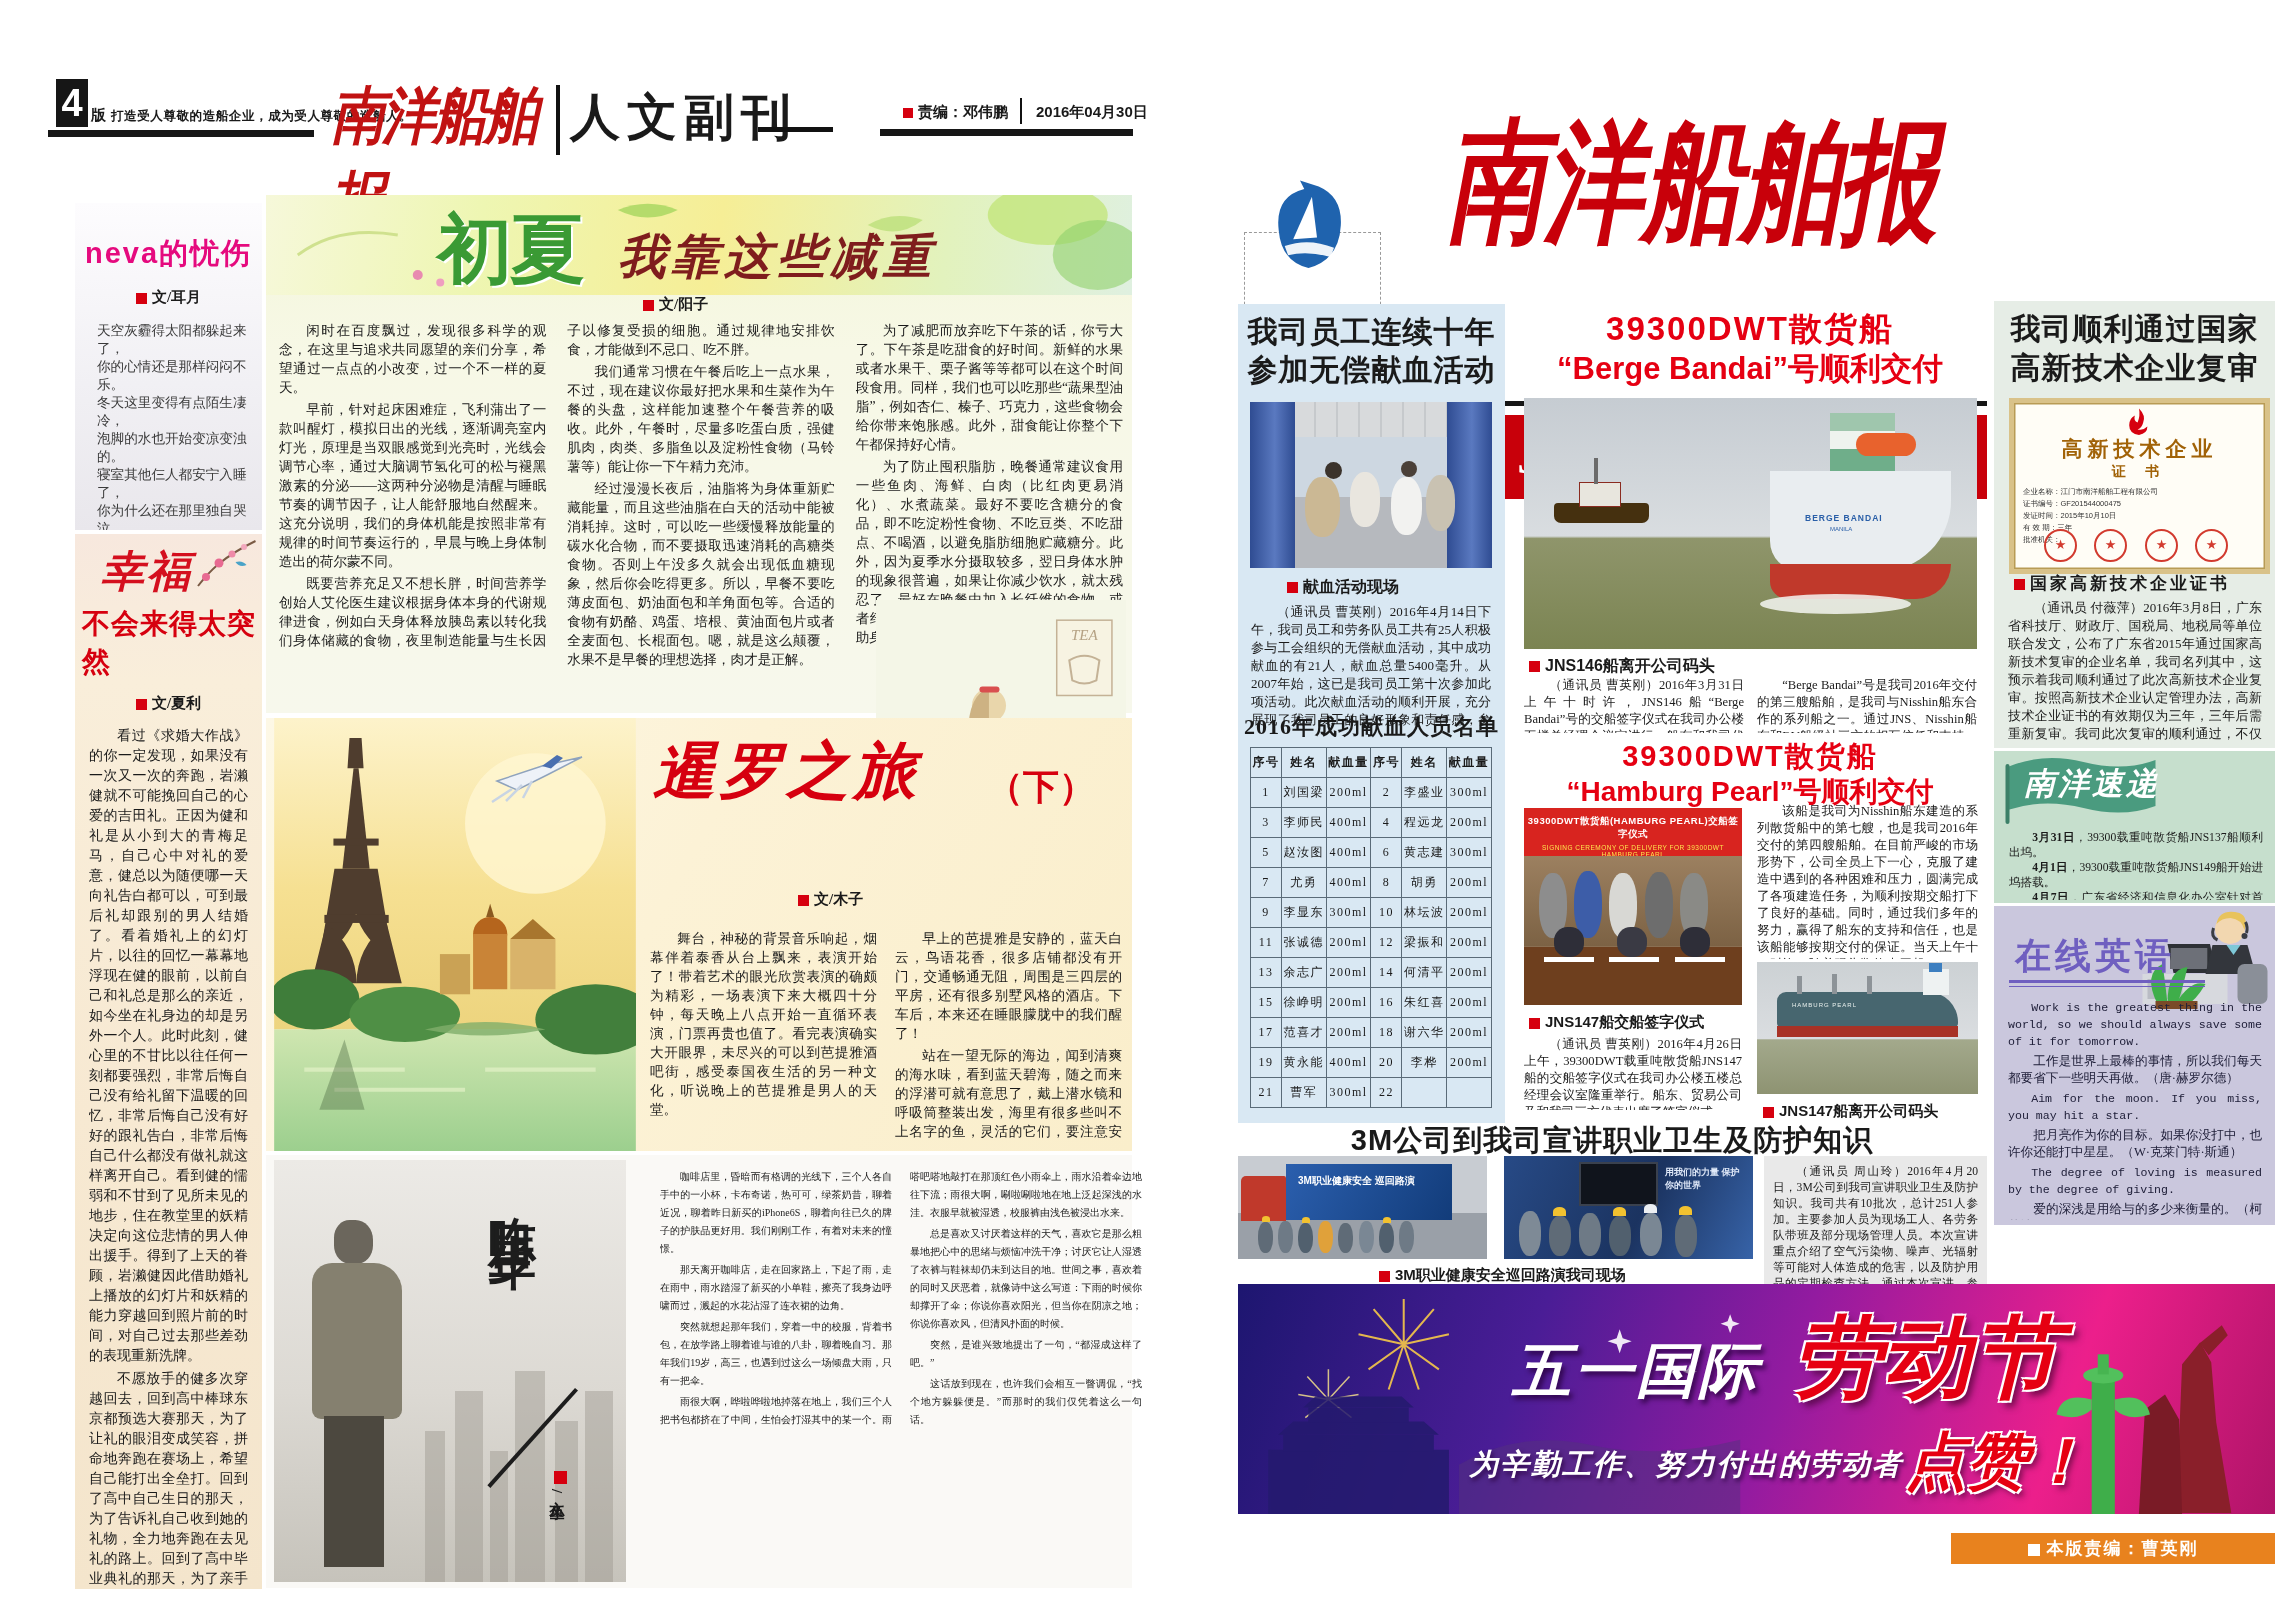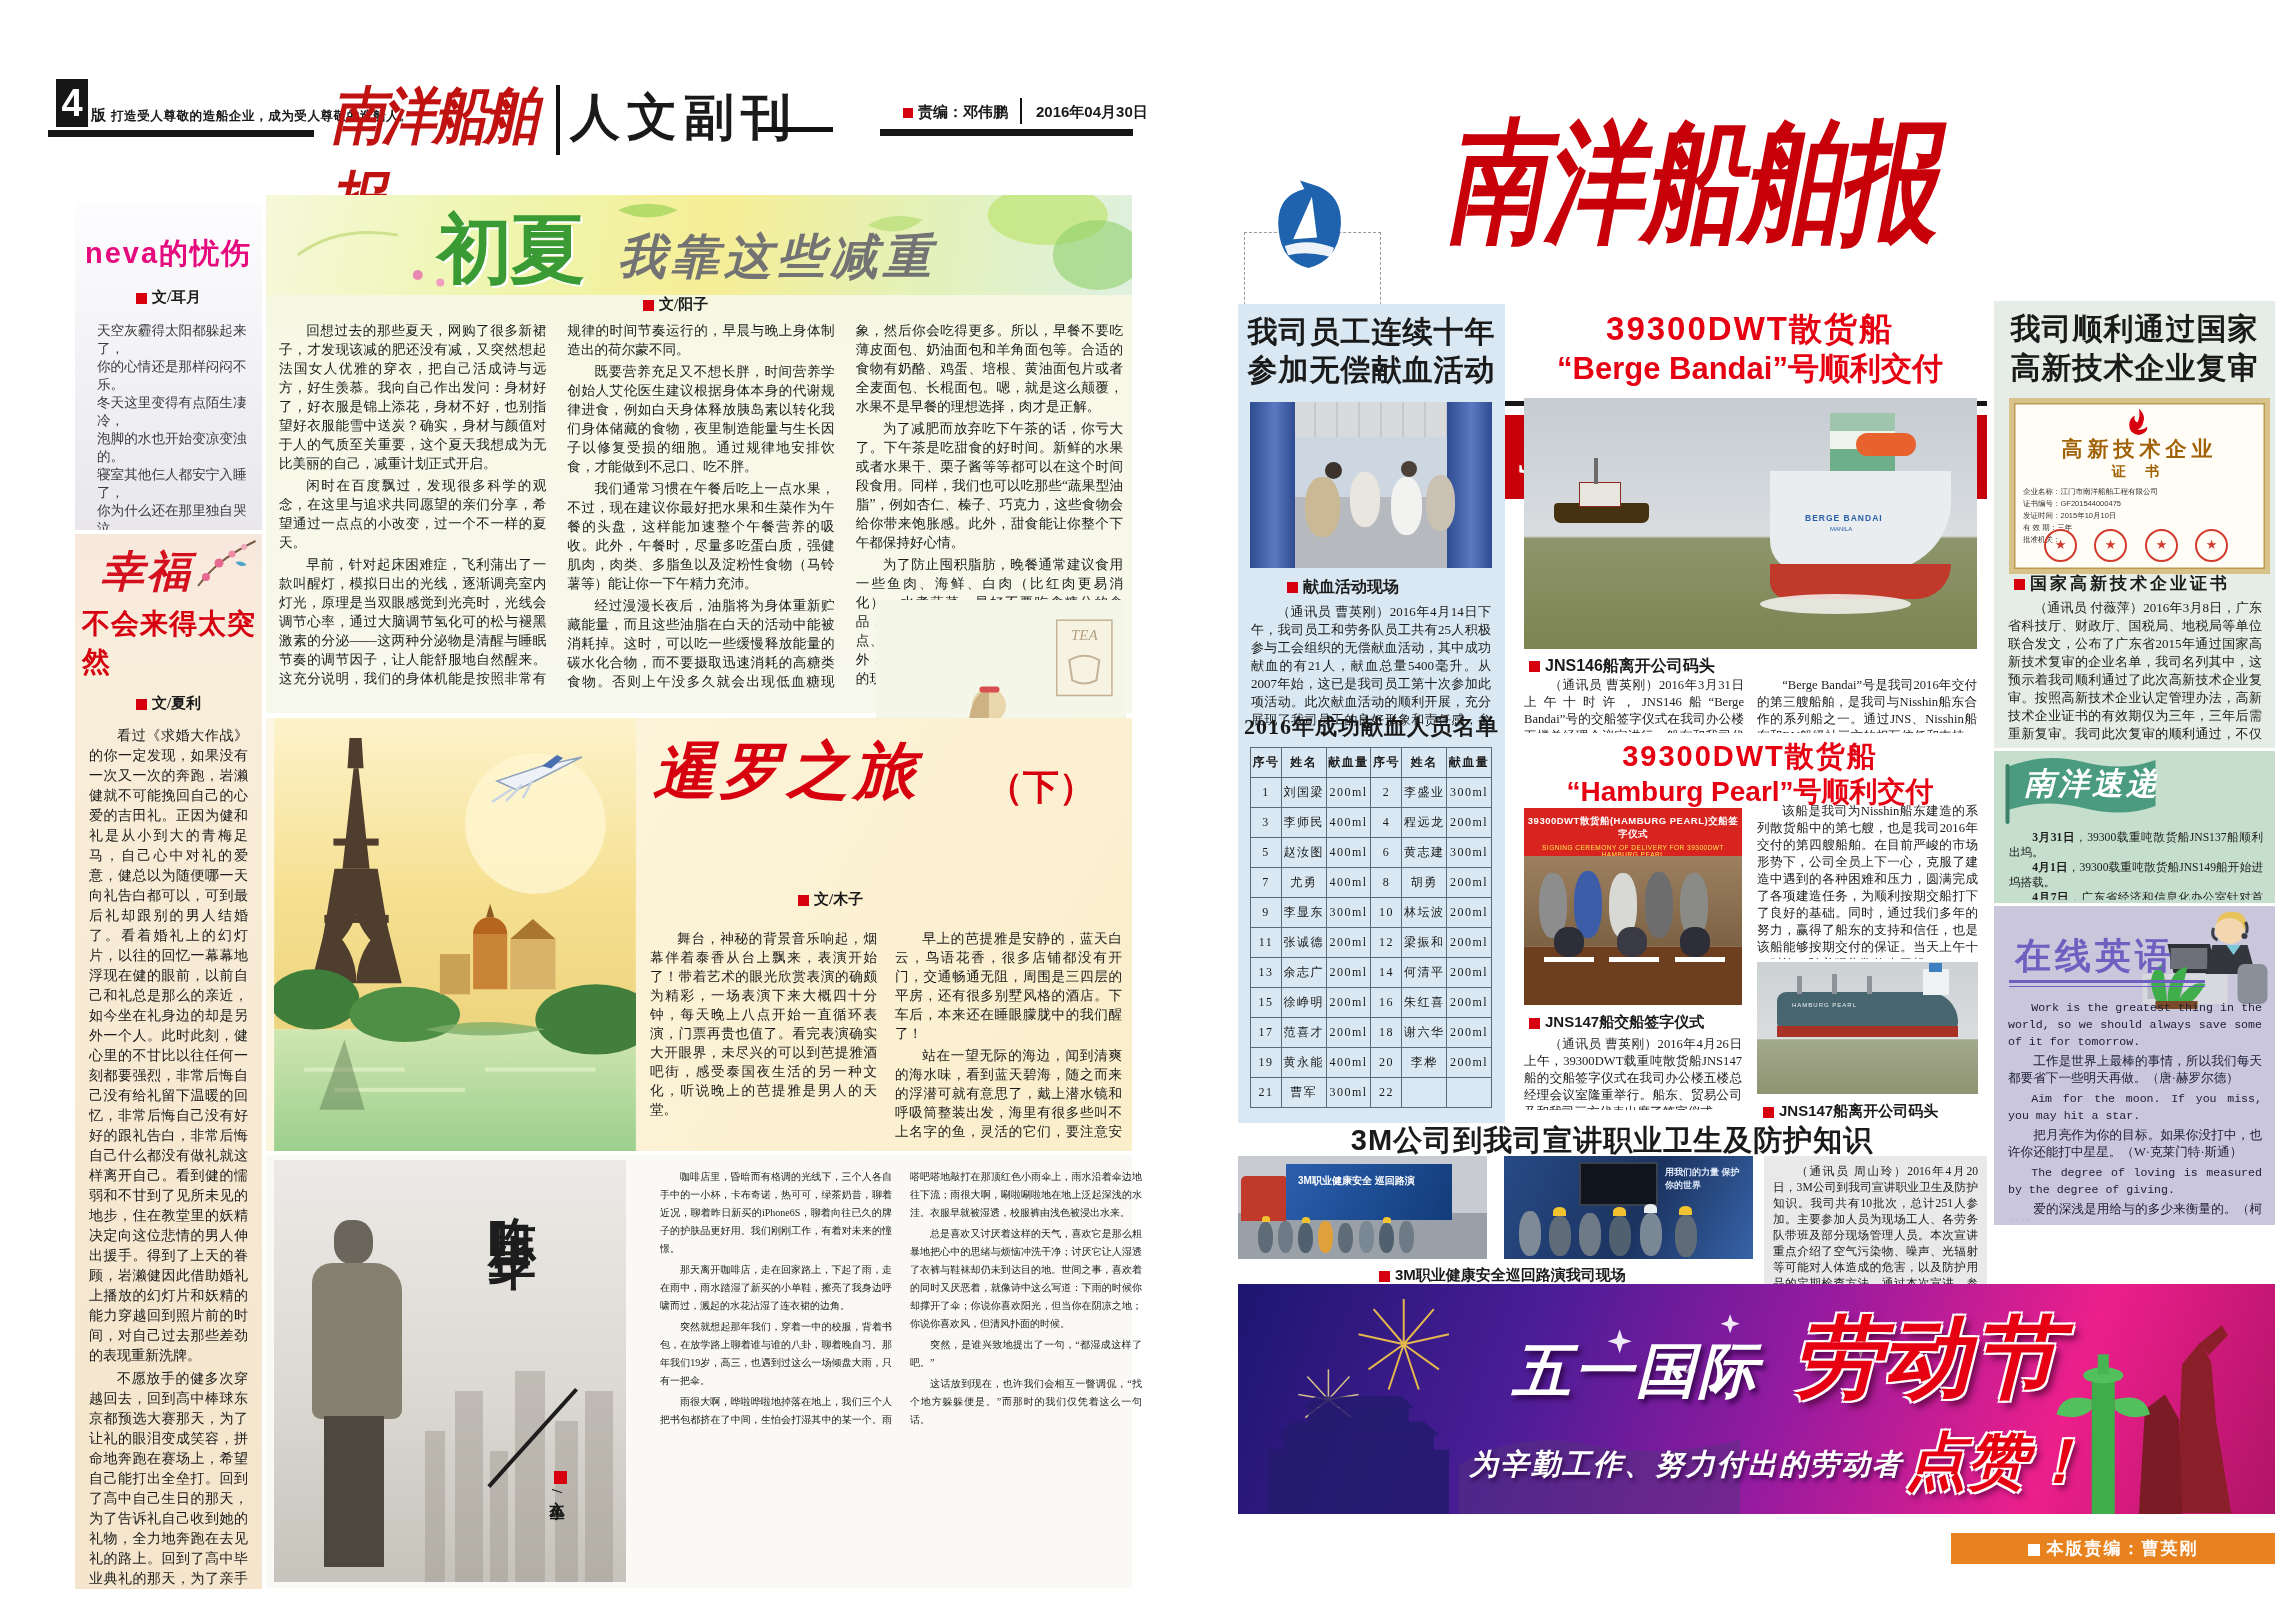--- a/index.html
+++ b/index.html
@@ -41,21 +41,21 @@
   #happy .t2{margin:4px 0 0 7px;font-size:28px;font-weight:bold;color:#d6000f;letter-spacing:1px;}
   #happy .byline{margin-top:13px;text-align:center;font-size:15px;font-weight:bold;}
   #happy .body{margin:13px 14px 0 14px;height:884px;font-size:14px;line-height:20px;}
   
   #summer-bg{left:266px;top:195px;width:866px;height:518px;
     background:linear-gradient(180deg,#f3f6d8 0%,#f7f8e6 30%,#f7f8ec 100%);}
   #summer-banner{left:266px;top:195px;width:866px;height:100px;
     background:linear-gradient(100deg,#f6f8da 0%,#eef6b2 25%,#f6ee96 52%,#e2f2bd 78%,#dff0e0 100%);}
   #summer-t1{left:437px;top:200px;font-size:75px;font-weight:bold;color:#3a9a34;
     text-shadow:2px 2px 0 #ffffff;letter-spacing:-2px;}
-  #summer-t2{left:618px;top:225px;font-size:48px;font-weight:bold;color:#737373;font-style:italic;letter-spacing:5px;}
+  #summer-t2{left:618px;top:225px;font-size:48px;font-weight:bold;color:#7f1d1d;font-style:italic;letter-spacing:5px;}
   #summer-byline{left:643px;top:295px;font-size:15px;font-weight:bold;}
   #summer-body{left:279px;top:321px;width:844px;height:385px;column-count:3;column-gap:21px;
     font-size:13.6px;line-height:19px;}
   #cafe{left:876px;top:600px;width:250px;height:324px;background:#f4f6e7;}
   
   #siam{left:266px;top:718px;width:866px;height:433px;
     background:linear-gradient(120deg,#fdf8e6 0%,#fcf2d6 45%,#faeecb 100%);}
   #siam-title{left:653px;top:729px;font-size:62px;font-weight:bold;color:#d6000f;
     font-style:italic;letter-spacing:5px;}
   #siam-suffix{left:987px;top:763px;font-size:36px;font-weight:bold;color:#d6000f;}
@@ -234,21 +234,20 @@
       <circle cx="300" cy="160" r="10" fill="#e88ab0"></circle>
         <circle cx="345" cy="175" r="8" fill="#ef9ec0"></circle>
       <path d="M60 120 q80 -60 200 -40" stroke="#cfe18e" stroke-width="6" fill="none"></path>
     </svg>
   </div>
   <div class="abs sans" id="summer-t1">初夏</div>
   <div class="abs" id="summer-t2">我靠这些减重</div>
   <div class="abs" id="summer-byline"><span class="sq"></span><b>文/阳子</b></div>
   <div class="abs jt clip" id="summer-body">
 
-  <p>回想过去的那些夏天，网购了很多新裙子，才发现该减的肥还没有减，又突然想起法国女人优雅的穿衣，把自己活成诗与远方，好生羡慕。我向自己作出发问：身材好了，好衣服是锦上添花，身材不好，也别指望好衣服能雪中送炭？确实，身材与颜值对于人的气质至关重要，这个夏天我想成为无比美丽的自己，减重计划正式开启。</p>
       <p>闲时在百度飘过，发现很多科学的观念，在这里与追求共同愿望的亲们分享，希望通过一点点的小改变，过一个不一样的夏天。</p>
       <p>早前，针对起床困难症，飞利蒲出了一款叫醒灯，模拟日出的光线，逐渐调亮室内灯光，原理是当双眼感觉到光亮时，光线会调节心率，通过大脑调节氢化可的松与褪黑激素的分泌——这两种分泌物是清醒与睡眠节奏的调节因子，让人能舒服地自然醒来。这充分说明，我们的身体机能是按照非常有规律的时间节奏运行的，早晨与晚上身体制造出的荷尔蒙不同。</p>
       <p>既要营养充足又不想长胖，时间营养学创始人艾伦医生建议根据身体本身的代谢规律进食，例如白天身体释放胰岛素以转化我们身体储藏的食物，夜里制造能量与生长因子以修复受损的细胞。通过规律地安排饮食，才能做到不忌口、吃不胖。</p>
       <p>我们通常习惯在午餐后吃上一点水果，不过，现在建议你最好把水果和生菜作为午餐的头盘，这样能加速整个午餐营养的吸收。此外，午餐时，尽量多吃蛋白质，强健肌肉，肉类、多脂鱼以及淀粉性食物（马铃薯等）能让你一下午精力充沛。</p>
       <p>经过漫漫长夜后，油脂将为身体重新贮藏能量，而且这些油脂在白天的活动中能被消耗掉。这时，可以吃一些缓慢释放能量的碳水化合物，而不要摄取迅速消耗的高糖类食物。否则上午没多久就会出现低血糖现象，然后你会吃得更多。所以，早餐不要吃薄皮面包、奶油面包和羊角面包等。合适的食物有奶酪、鸡蛋、培根、黄油面包片或者全麦面包、长棍面包。嗯，就是这么颠覆，水果不是早餐的理想选择，肉才是正解。</p>
       <p>为了减肥而放弃吃下午茶的话，你亏大了。下午茶是吃甜食的好时间。新鲜的水果或者水果干、栗子酱等等都可以在这个时间段食用。同样，我们也可以吃那些“蔬果型油脂”，例如杏仁、榛子、巧克力，这些食物会给你带来饱胀感。此外，甜食能让你整个下午都保持好心情。</p>
       <p>为了防止囤积脂肪，晚餐通常建议食用一些鱼肉、海鲜、白肉（比红肉更易消化）、水煮蔬菜。最好不要吃含糖分的食品，即不吃淀粉性食物、不吃豆类、不吃甜点、不喝酒，以避免脂肪细胞贮藏糖分。此外，因为夏季水分摄取较多，翌日身体水肿的现象很普遍，如果让你减少饮水，就太残忍了，最好在晚餐中加入长纤维的食物，或者纤维素也可以，它们就像吸水海绵，能帮助身体减少水分滞留。</p>
     </div>
   <div class="abs" id="cafe">
     <svg width="250" height="324" viewBox="0 0 498 645">

